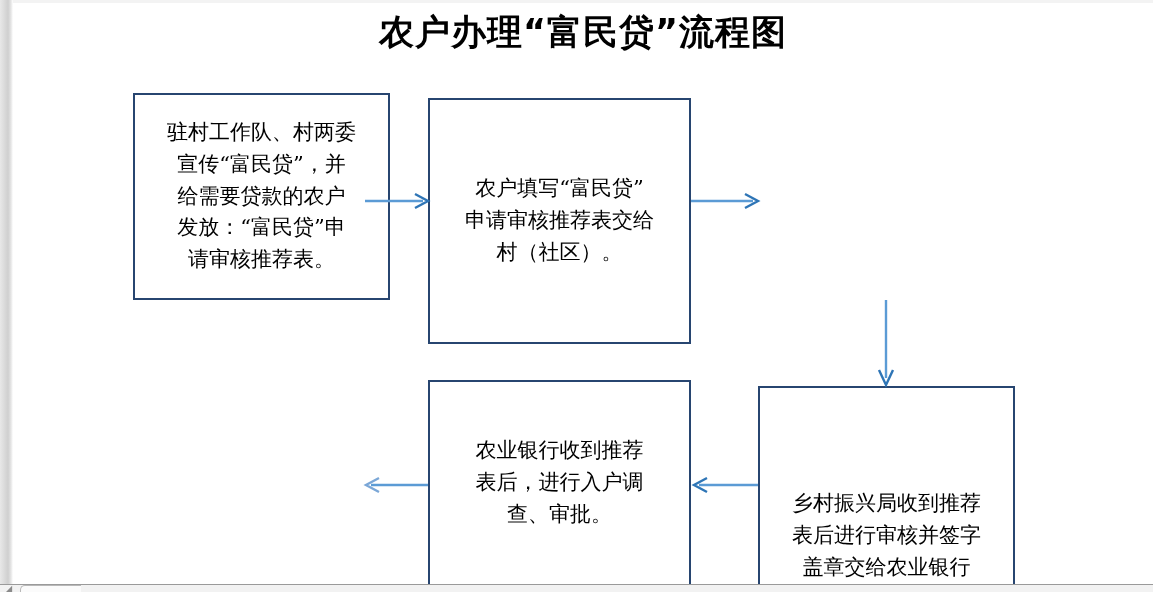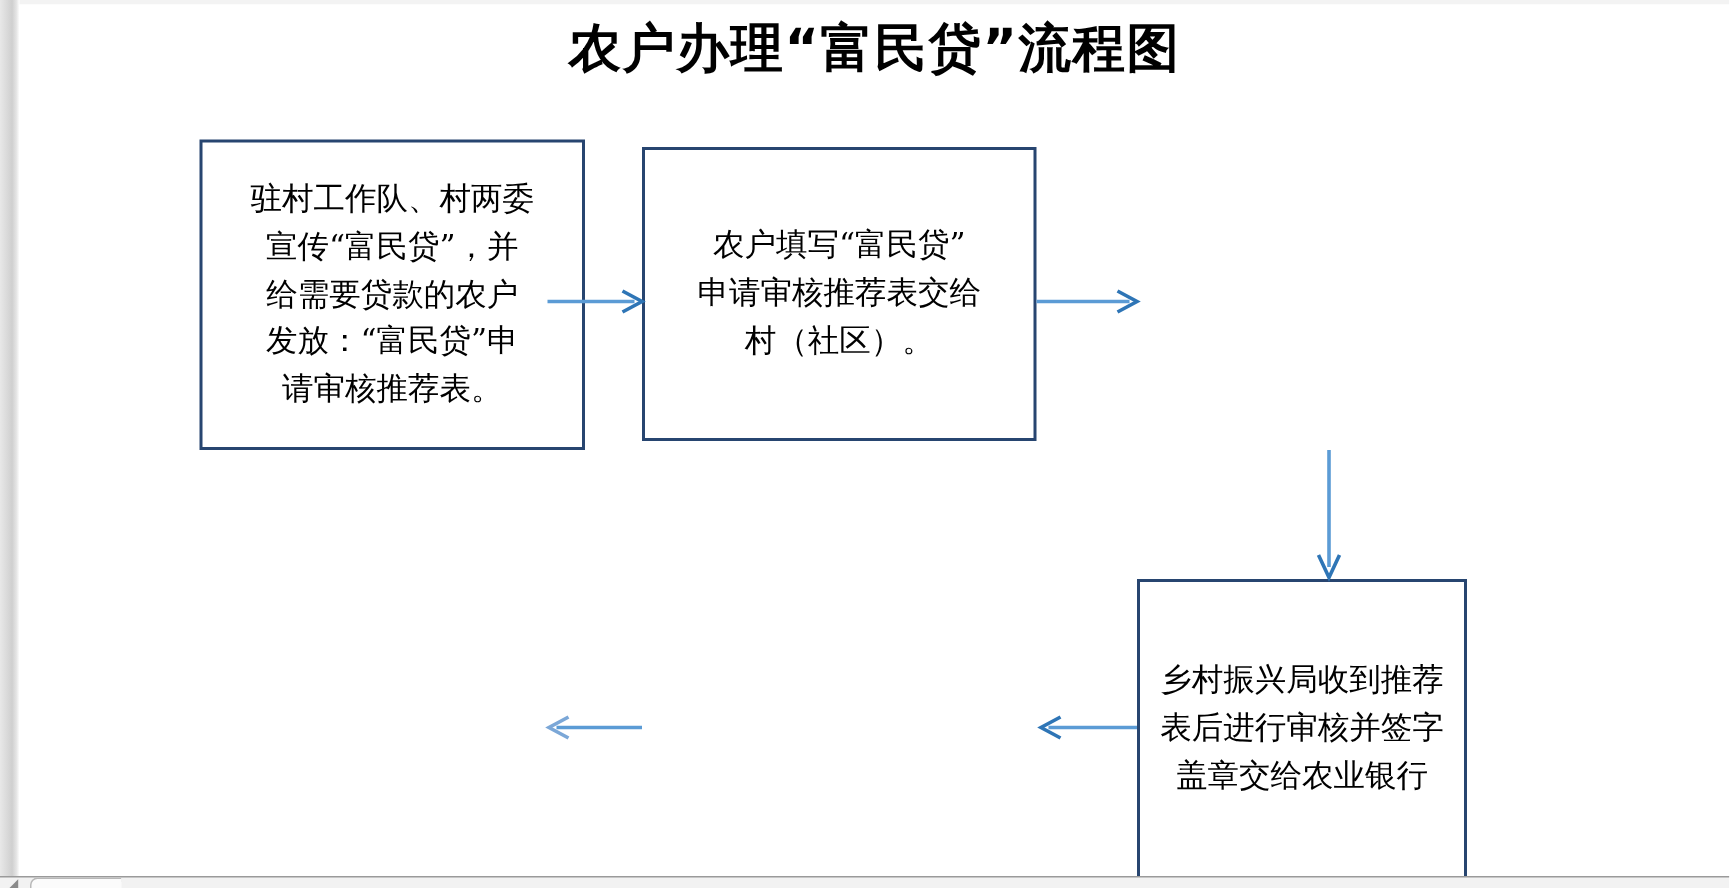--- a/index.html
+++ b/index.html
@@ -142,33 +142,38 @@
     <div class="doc-title">农户办理“富民贷”流程图</div>
 
     <div class="flow-box" style="left:95px; top:90px; width:257px; height:207px;margin-left:25px;">
       <div class="box-text">驻村工作队、村两委
 宣传“富民贷”，并
 给需要贷款的农户
 发放：“富民贷”申
 请审核推荐表。</div>
     </div>
 
-    <div class="flow-box" style="left:415px; top:95px; width:263px; height:196px;">
+    <div class="flow-box" style="left:415px; top:95px; width:263px; height:246px;">
       <div class="box-text">农户填写“富民贷”
 申请审核推荐表交给
 村（社区）。</div>
     </div>
 
 
-    <div class="flow-box" style="left:745px; top:383px; width:220px; height:200px;">
+    <div class="flow-box" style="left:745px; top:383px; width:257px; height:200px;align-items:flex-end;">
       <div class="box-text">乡村振兴局收到推荐
 表后进行审核并签字
 盖章交给农业银行</div>
     </div>
 
+    <div class="flow-box" style="left:415px; top:377px; width:263px; height:206px;">
+      <div class="box-text">农业银行收到推荐
+表后，进行入户调
+查、审批。</div>
+    </div>
 
 
     <div class="arrow" style="left:352px; top:188px;">
       <svg width="66" height="20" viewBox="0 0 66 20">
         <line x1="0" y1="10" x2="58" y2="10" stroke="#5B9BD5" stroke-width="2.4"></line>
         <polyline points="50,3 63,10 50,17" fill="none" stroke="#2E75B6" stroke-width="2.4"></polyline>
       </svg>
     </div>
 
     <div class="arrow" style="left:678px; top:188px;">

